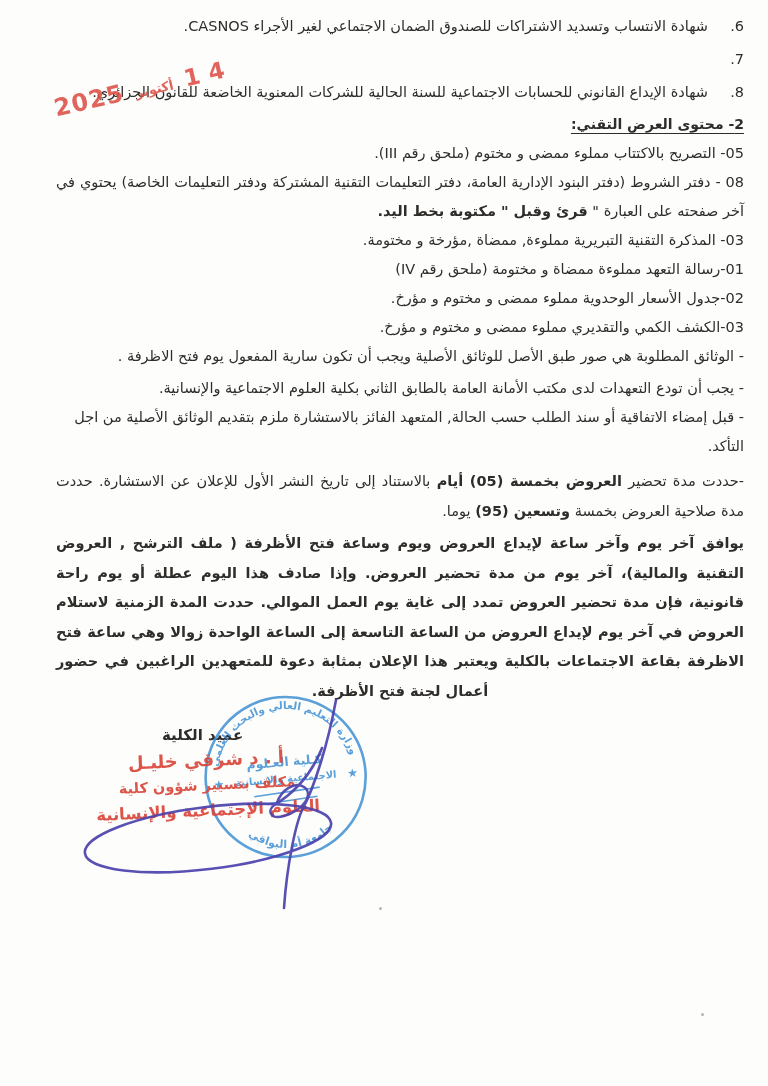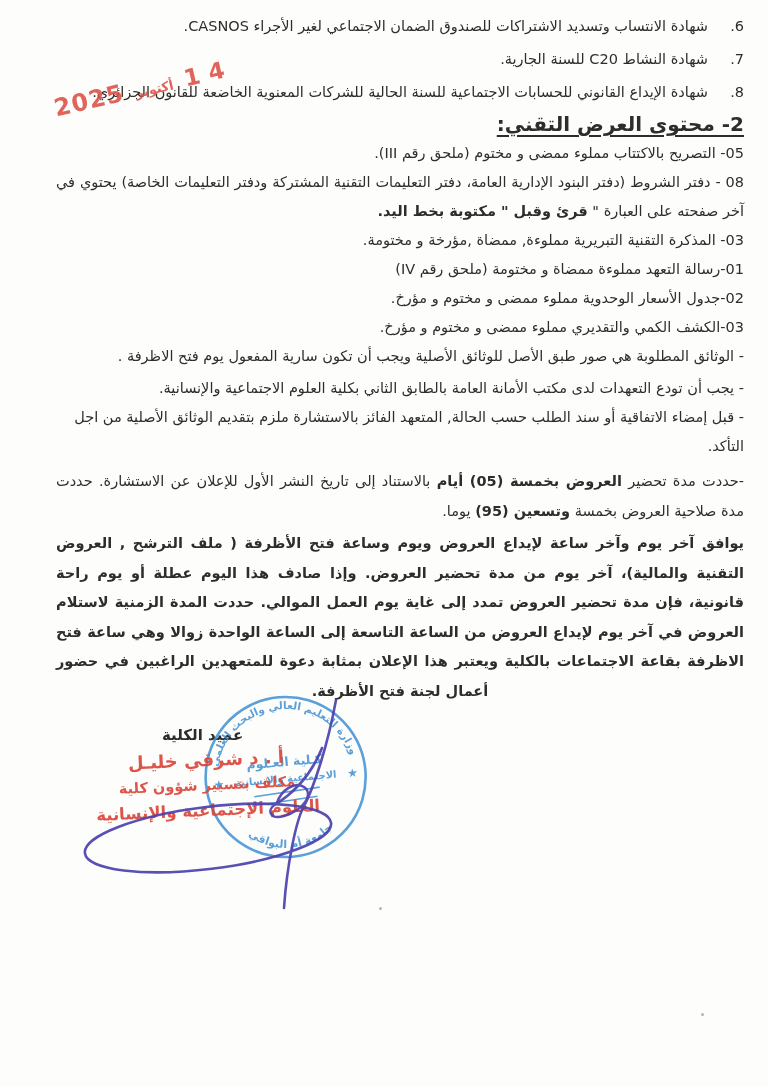--- a/index.html
+++ b/index.html
@@ -6,21 +6,21 @@
   .page{
     position:relative;width:768px;height:1086px;background:#fdfdfb;
     font-family:"DejaVu Sans",sans-serif;color:#2f2d2a;direction:rtl;
     box-sizing:border-box;padding:10px 24px 0 56px;overflow:hidden;
   }
   
   .chk-row{display:flex;gap:14px;line-height:33px;font-size:14.5px;align-items:baseline;}
   .chk-row .num{min-width:22px;text-align:right;}
   
   .sec-head{
-    font-size:20px;font-weight:700;margin:0;line-height:30px;
+    font-size:14px;font-weight:700;margin:0;line-height:30px;
     text-decoration:underline;text-underline-offset:4px;
   }
   .sec-items{margin:0;}
   .sec-item{margin:0;line-height:29px;font-size:14.5px;text-align:justify;}
   .note{margin:0;line-height:29px;font-size:14.5px;}
   .note.gap{margin-top:3px;}
   .para{margin:6px 0 0;line-height:29.5px;font-size:14.5px;text-align:justify;}
   .para.center-last{text-align-last:center;margin-top:3px;font-weight:bold;}
   .b{font-weight:700;}
   
@@ -57,21 +57,20 @@
     <span class="ds-year">2025</span>
   </div>
 
   <div id="checklist">
       <div class="chk-row">
         <span class="num">6.</span>
         <span class="txt">شهادة الانتساب وتسديد الاشتراكات للصندوق الضمان الاجتماعي لغير الأجراء CASNOS.</span>
       </div>
       <div class="chk-row">
         <span class="num">7.</span>
-        <span class="txt">شهادة النشاط C20 للسنة الجارية.</span>
       </div>
       <div class="chk-row">
         <span class="num">8.</span>
         <span class="txt">شهادة الإيداع القانوني للحسابات الاجتماعية للسنة الحالية للشركات المعنوية الخاضعة للقانون الجزائري.</span>
       </div>
     </div>
 
   <h2 class="sec-head">2- محتوى العرض التقني:</h2>
   <div id="sec2-items" class="sec-items">
       <p class="sec-item"><span>05- التصريح بالاكتتاب مملوء ممضى و مختوم (ملحق رقم III).</span></p>

